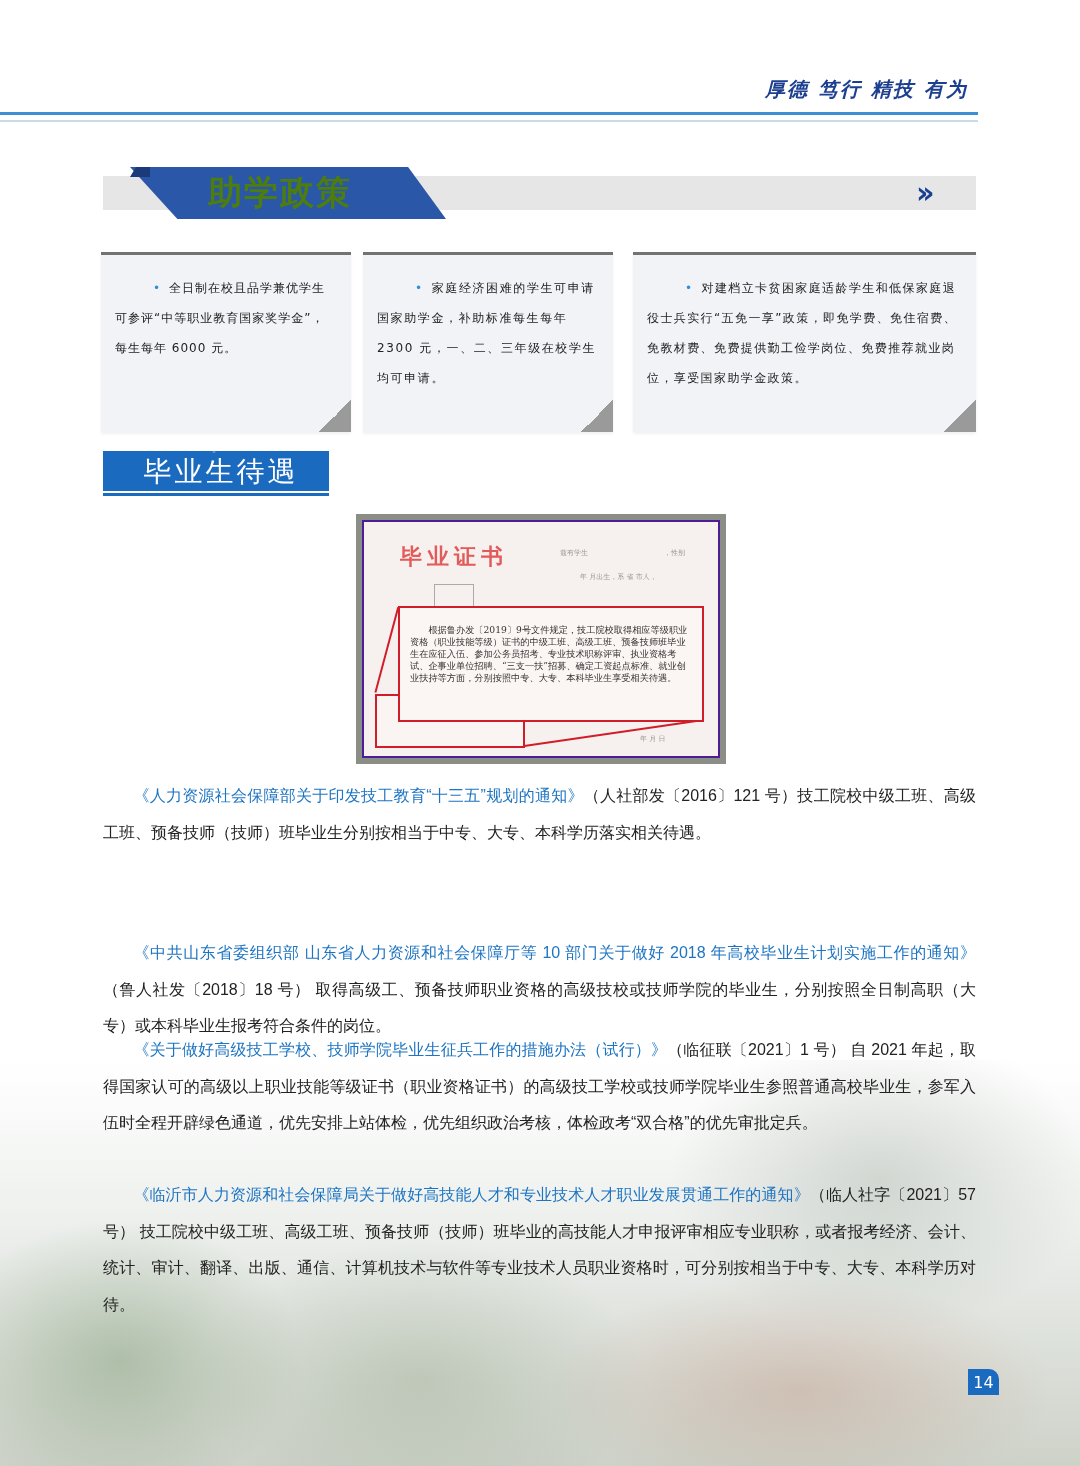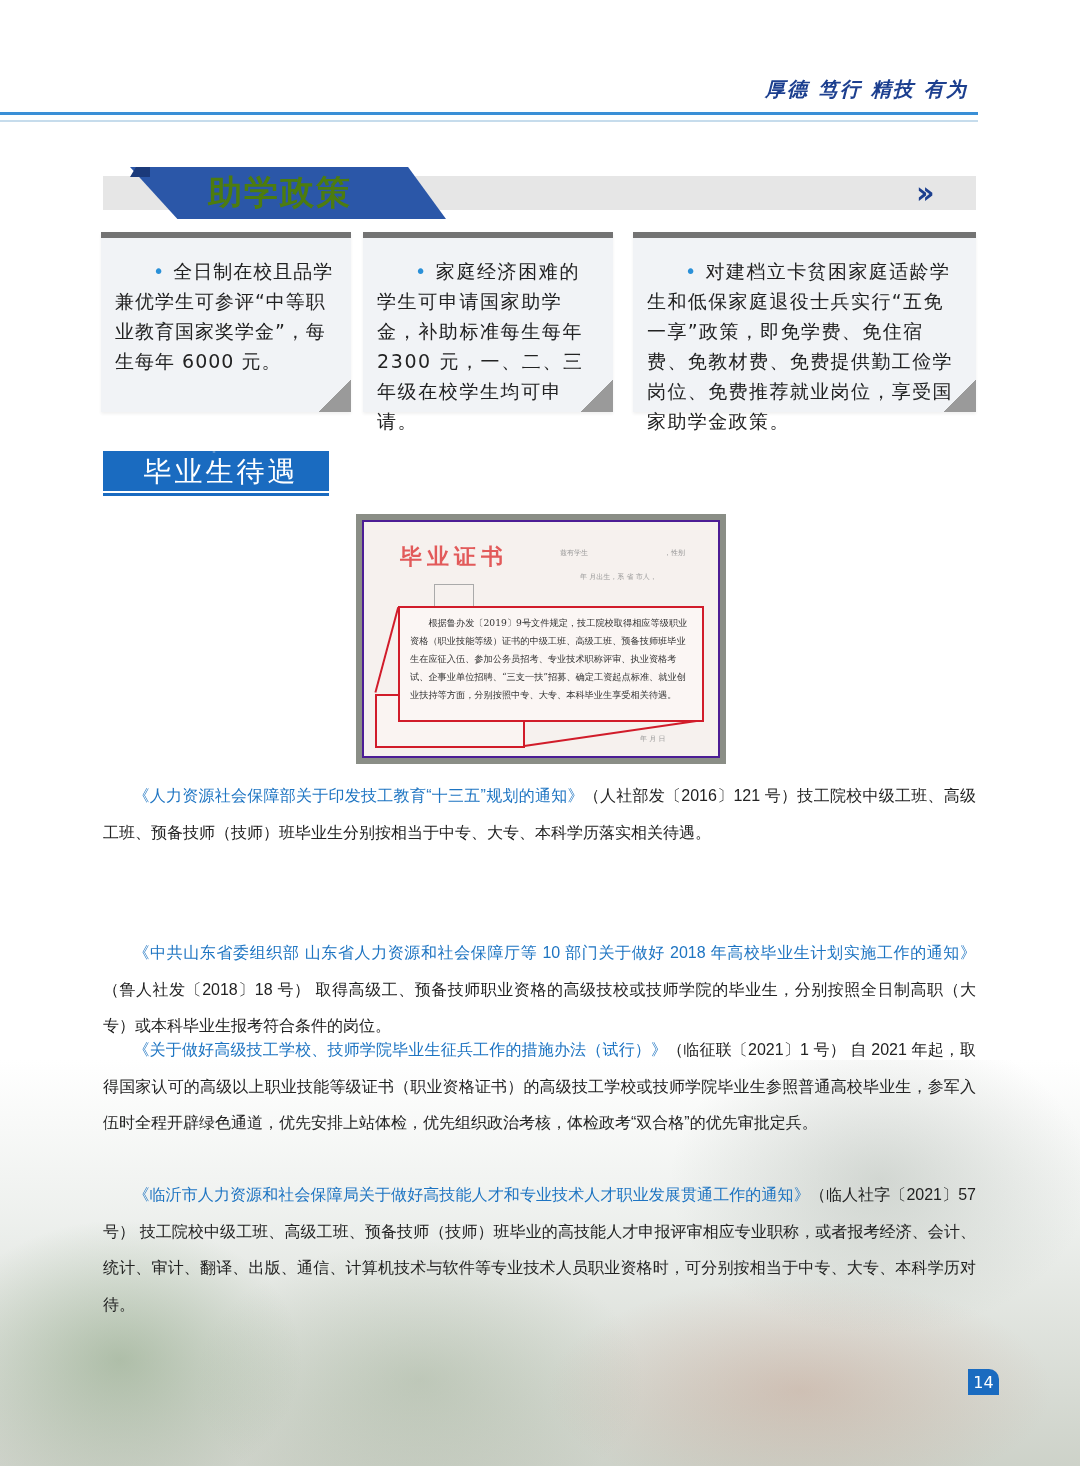--- a/index.html
+++ b/index.html
@@ -44,24 +44,24 @@
     position: absolute; left: 208px; top: 170px;
     font-size: 34px; font-weight: bold; color: #4d7c0f; letter-spacing: 2px;
   }
   .chev {
     position: absolute; left: 916px; top: 178px; font-size: 30px; font-weight: bold;
     color: #1c3f8f; letter-spacing: -6px; line-height: 30px;
   }
 
   
   .card {
-    position: absolute; top: 232px; height: 180px;
-    background: #f1f3f6; border-top: 6px solid #737373;
+    position: absolute; top: 252px; height: 180px;
+    background: #f1f3f6; border-top: 3px solid #737373;
     padding: 18px 14px 0 14px;
-    font-size: 19px; line-height: 30px; color: #222;
+    font-size: 12px; line-height: 30px; color: #222;
     box-shadow: 0 2px 3px rgba(0,0,0,0.06);
   }
   .card .dot { color: #2a90d8; margin-left: 38px; margin-right: 8px; }
   .card .fold {
     position: absolute; right: 0; bottom: 0; width: 32px; height: 32px;
     background: linear-gradient(135deg, transparent 50%, #9a9a9a 50%);
   }
   .card1 { left: 101px; width: 250px; letter-spacing: 1px; }
   .card2 { left: 363px; width: 250px; letter-spacing: 1.6px; }
   .card3 { left: 633px; width: 343px; letter-spacing: 1.4px; }
@@ -80,22 +80,22 @@
     position: absolute; left: 356px; top: 514px; width: 370px; height: 250px;
     background: #8a8e86; padding: 6px;
   }
   .cert-inner { position: relative; width: 100%; height: 100%; background: #f6f1ee; border: 2px solid #4c1d95; }
   .cert-title { position: absolute; left: 36px; top: 20px; color: #e25a5a; font-size: 22px; font-weight: bold; letter-spacing: 5px; font-family: "DejaVu Serif", serif; }
   .cert-line { position: absolute; font-size: 7px; color: #999; font-family: "DejaVu Serif", serif; }
   .cert-photo { position: absolute; left: 70px; top: 62px; width: 40px; height: 48px; border: 1px solid #aaa; }
   .cert-small { position: absolute; left: 11px; top: 172px; width: 150px; height: 54px; border: 2px solid #d11c2a; background: #faf4f2; }
   .cert-zoom {
     position: absolute; left: 34px; top: 84px; width: 306px; height: 116px;
-    border: 2px solid #d11c2a; background: #fbf6f4; padding: 6px 10px;
-    font-family: "DejaVu Serif", serif; font-size: 9.2px; line-height: 18px; color: #333; text-indent: 2em;
+    border: 2px solid #d11c2a; background: #fbf6f4; padding: 16px 10px;
+    font-family: "DejaVu Serif", serif; font-size: 9.2px; line-height: 12px; color: #333; text-indent: 2em;
   }
   .cert-svg { position: absolute; left: 0; top: 0; width: 100%; height: 100%; pointer-events: none; }
 
   
   .para {
     position: absolute; left: 103px; width: 873px;
     font-family: "Liberation Sans", sans-serif;
     font-size: 16px; line-height: 36.5px; color: #222; text-indent: 1.9em;
     text-align: justify;
   }

